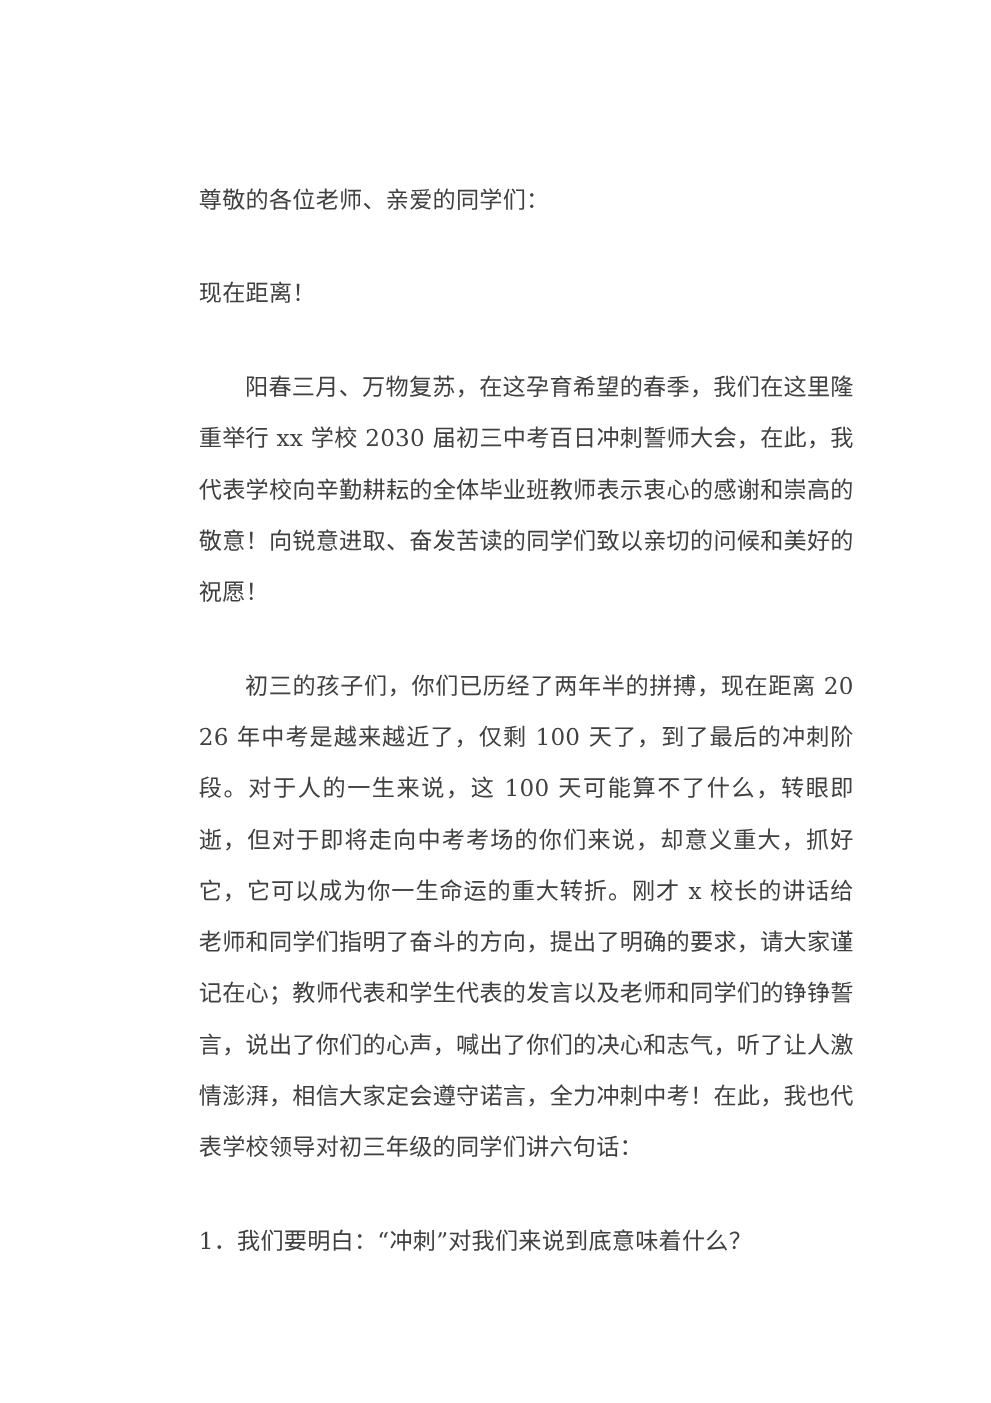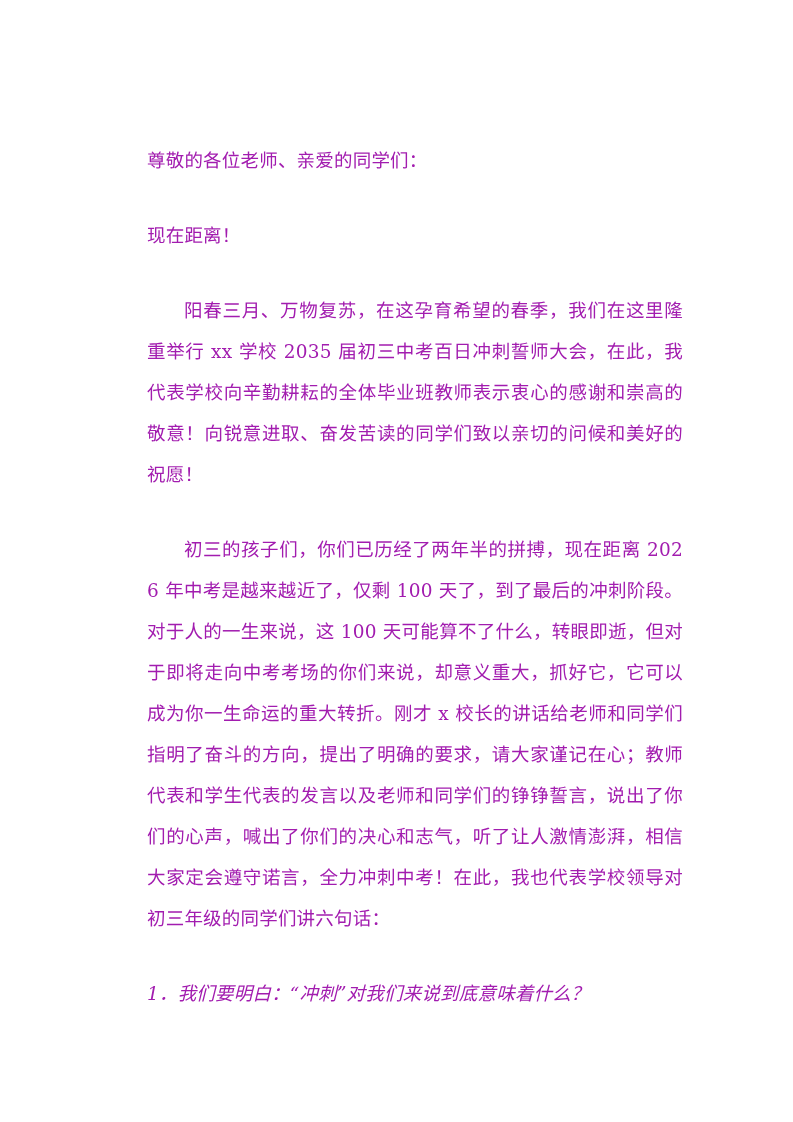--- a/index.html
+++ b/index.html
@@ -28,60 +28,59 @@
   }
 
   .doc-body {
     position: absolute;
     left: 147px;
     top: 140px;
     width: 536px;
   }
 
   .para {
-    margin: 0 0 0 0;
+    margin: 0 0 0 12px;
     font-size: 18.5px;
     line-height: 41px;
     text-align: justify;
     text-justify: inter-ideograph;
     letter-spacing: 0.2px;
-    color: #a21caf;
+    color: #404040;
     word-break: break-all;
   }
 
   
   .gap-1 { height: 34px; }
   .gap-2 { height: 34px; }
   .gap-3 { height: 34px; }
   .gap-4 { height: 34px; }
 
   .indent {
     text-indent: 37px;
   }
 
   .numbered {
     text-indent: 0;
-    font-style: italic;
   }
 </style>
 </head>
 <body>
 
 <div class="page">
   <div class="doc-body">
 
     <p class="para">尊敬的各位老师、亲爱的同学们：</p>
 
     <div class="gap-1"></div>
 
     <p class="para">现在距离！</p>
 
     <div class="gap-2"></div>
 
-    <p class="para indent">阳春三月、万物复苏，在这孕育希望的春季，我们在这里隆重举行 xx 学校 2035 届初三中考百日冲刺誓师大会，在此，我代表学校向辛勤耕耘的全体毕业班教师表示衷心的感谢和崇高的敬意！向锐意进取、奋发苦读的同学们致以亲切的问候和美好的祝愿！</p>
+    <p class="para indent">阳春三月、万物复苏，在这孕育希望的春季，我们在这里隆重举行 xx 学校 2030 届初三中考百日冲刺誓师大会，在此，我代表学校向辛勤耕耘的全体毕业班教师表示衷心的感谢和崇高的敬意！向锐意进取、奋发苦读的同学们致以亲切的问候和美好的祝愿！</p>
 
     <div class="gap-3"></div>
 
     <p class="para indent">初三的孩子们，你们已历经了两年半的拼搏，现在距离 2026 年中考是越来越近了，仅剩 100 天了，到了最后的冲刺阶段。对于人的一生来说，这 100 天可能算不了什么，转眼即逝，但对于即将走向中考考场的你们来说，却意义重大，抓好它，它可以成为你一生命运的重大转折。刚才 x 校长的讲话给老师和同学们指明了奋斗的方向，提出了明确的要求，请大家谨记在心；教师代表和学生代表的发言以及老师和同学们的铮铮誓言，说出了你们的心声，喊出了你们的决心和志气，听了让人激情澎湃，相信大家定会遵守诺言，全力冲刺中考！在此，我也代表学校领导对初三年级的同学们讲六句话：</p>
 
     <div class="gap-4"></div>
 
     <p class="para indent numbered">1．我们要明白：“冲刺”对我们来说到底意味着什么？</p>
 
   </div>

